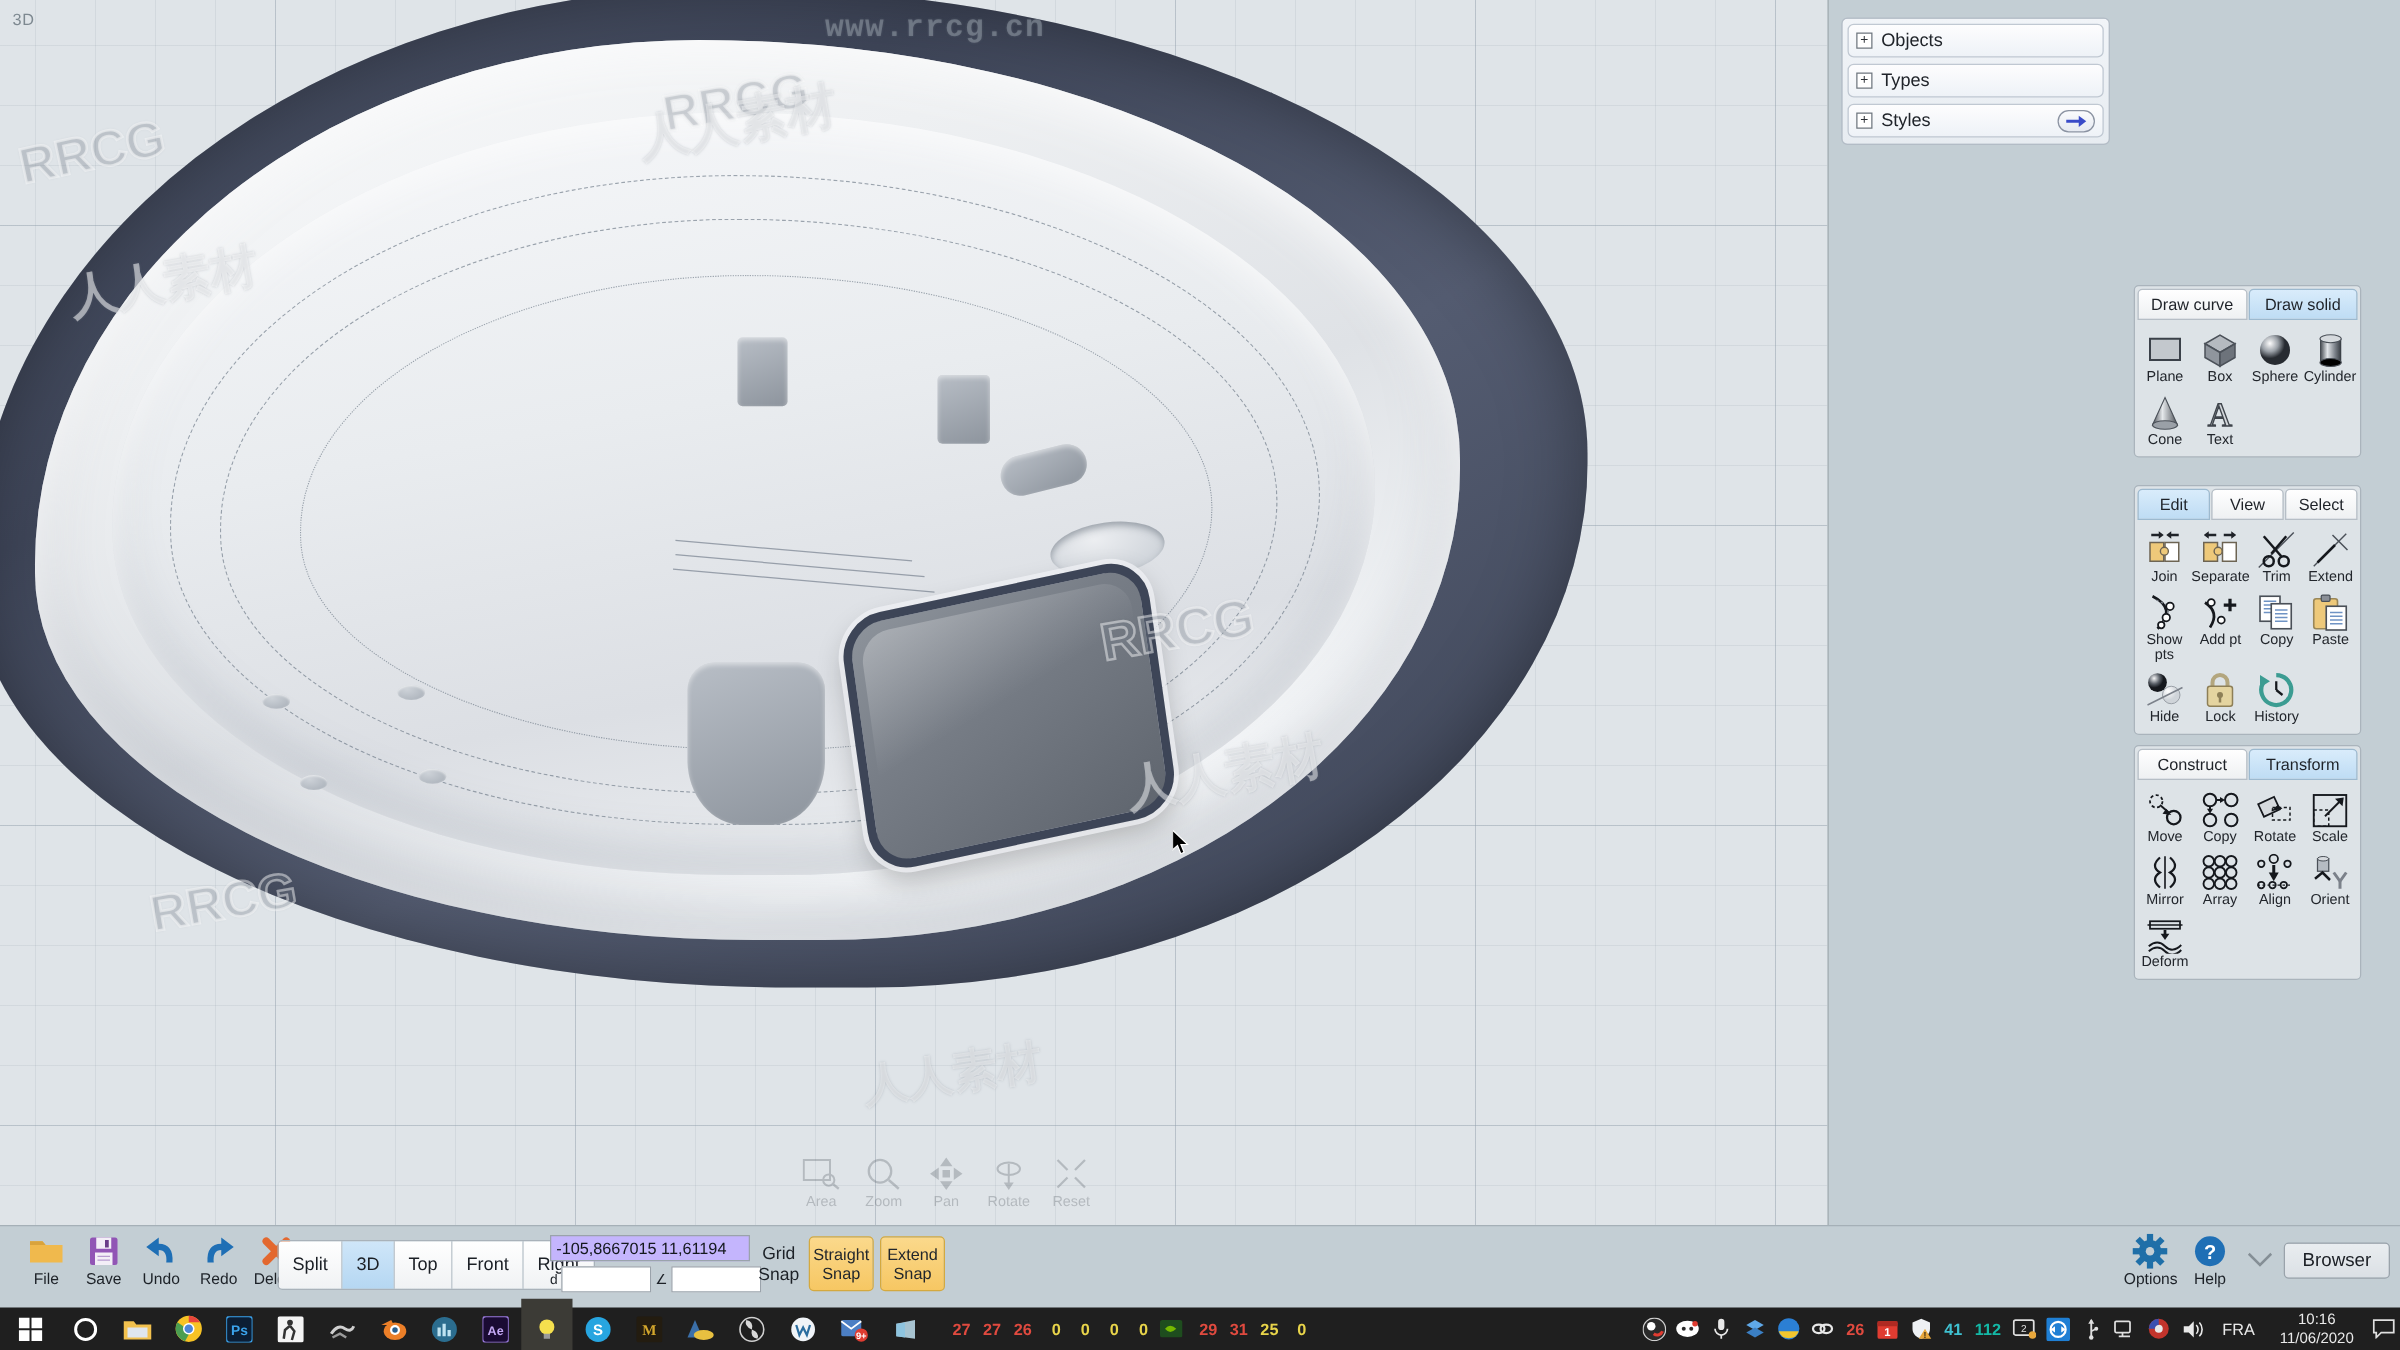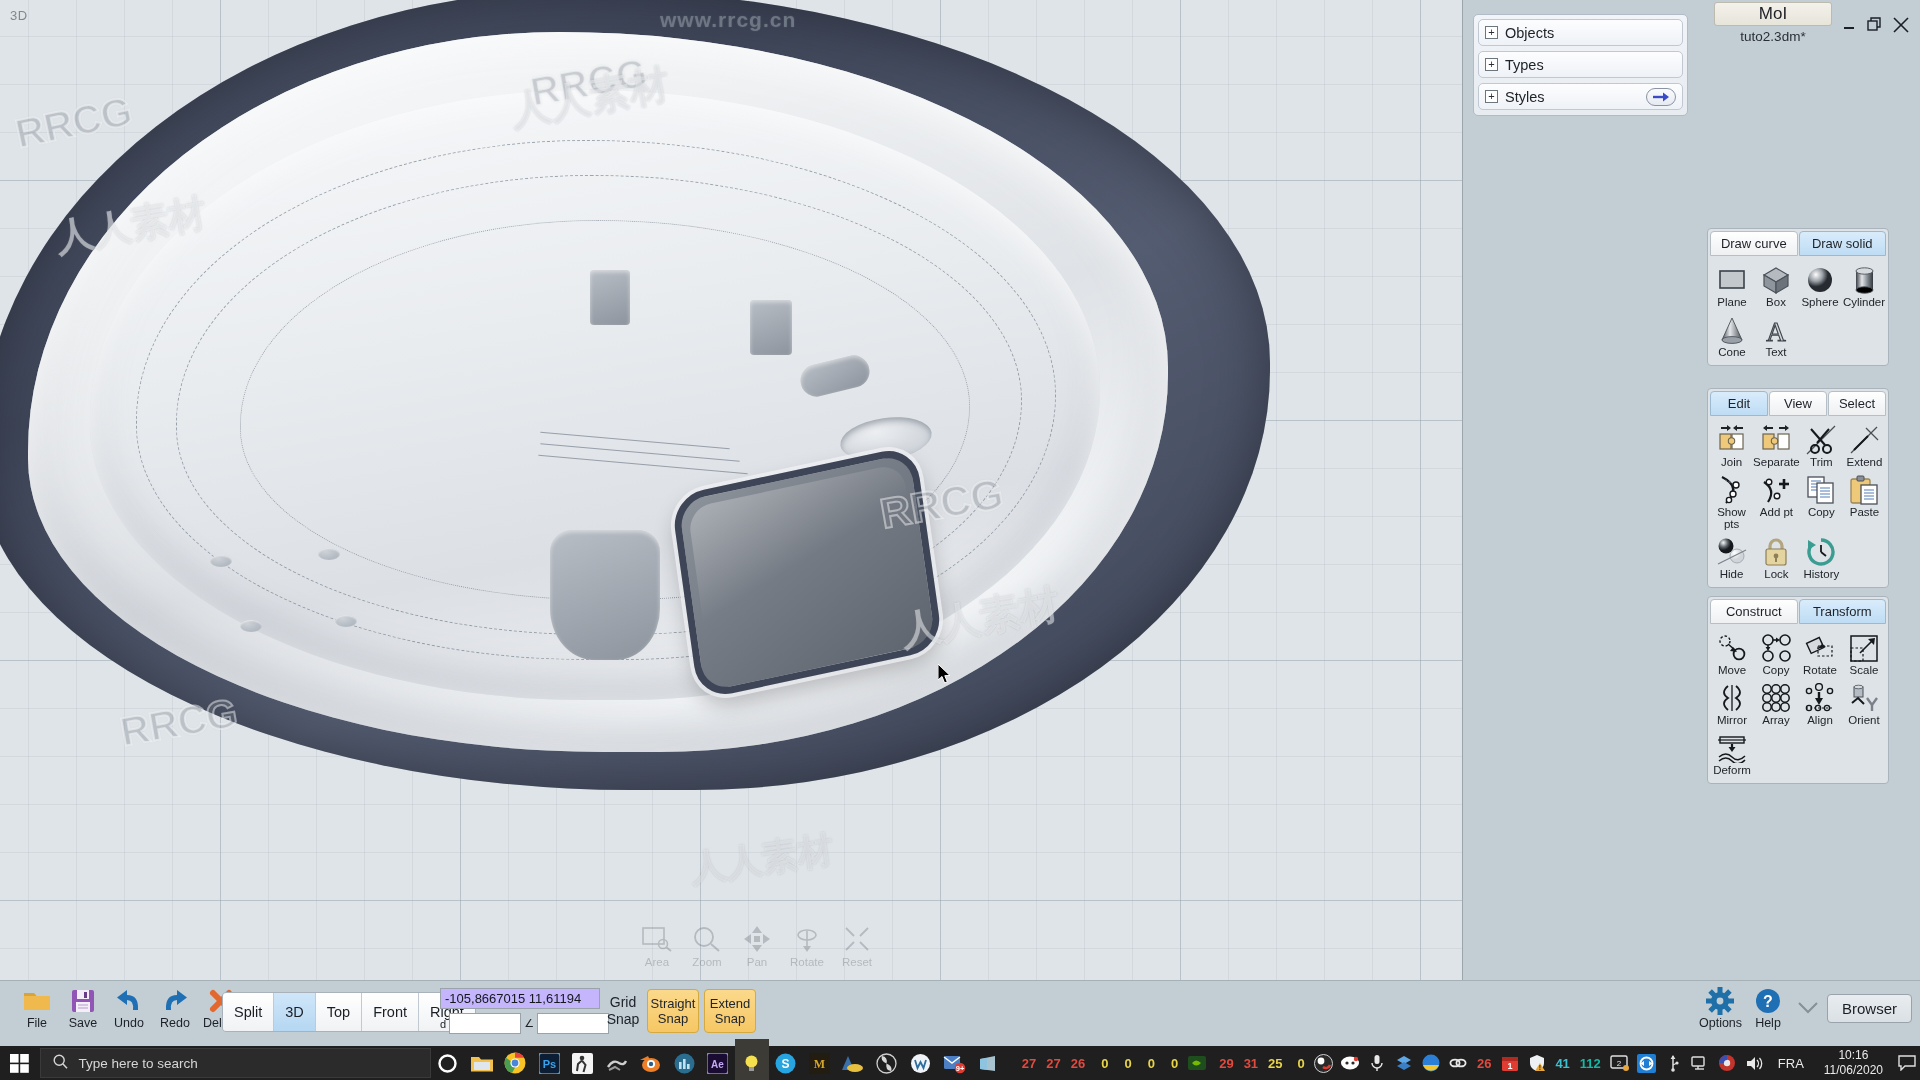--- a/index.html
+++ b/index.html
@@ -94,21 +94,21 @@
     background: radial-gradient(ellipse at 40% 30%, #eceef1, #c6ccd3);
     box-shadow: inset 0 3px 6px rgba(90,100,112,.5);
     transform: rotate(-8deg);
   }
   .wm {
     position:absolute; color: rgba(255,255,255,.42);
     font-weight: bold; pointer-events:none; white-space:nowrap;
     text-shadow: 0 0 2px rgba(120,130,140,.35);
   }
   .wm-o { color: transparent; -webkit-text-stroke: 2px rgba(255,255,255,.45); }
-  .wm-top { font-size:21px; color: rgba(140,150,160,.55); letter-spacing:1px; }
+  .wm-top { font-size:25px; color: rgba(140,150,160,.55); letter-spacing:1px;font-family:Liberation Mono, monospace; }
 
   
   #vp-nav { position:absolute; left:636px; bottom:12px; display:flex; gap:8px; opacity:.32; }
   .vp-nav-btn { width:42px; text-align:center; }
   .vp-nav-btn .glyph { height:34px; display:flex; align-items:center; justify-content:center; }
   .vp-nav-btn .cap { font-size:11.5px; color:#5a6067; }
 
   
   #side {
     position:absolute; left:1464px; top:0; width:456px; height:980px;
@@ -350,45 +350,20 @@
         <span>Styles</span>
         <span class="arrow-pill">
           <svg width="18" height="10" viewBox="0 0 18 10">
               <line x1="1" y1="5" x2="12" y2="5" stroke="#3a4bc8" stroke-width="2.4"></line>
               <polygon points="11,0.5 17,5 11,9.5" fill="#3a4bc8"></polygon>
             </svg>
         </span>
       </div>
     </div>
 
-    <div id="titlebar">
-      <div>
-        <div id="title-btn">MoI</div>
-        <div id="title-file">tuto2.3dm*</div>
-      </div>
-      <div style="display:flex;margin-left:4px;margin-top:10px;">
-        <div class="wbtn">
-          <svg width="16" height="16" viewBox="0 0 16 16">
-              <rect x="3" y="10" width="10" height="2" fill="#1b1f25"></rect>
-            </svg>
-        </div>
-        <div class="wbtn">
-          <svg width="18" height="18" viewBox="0 0 18 18">
-              <rect x="2" y="5" width="9" height="9" fill="none" stroke="#1b1f25" stroke-width="1.4"></rect>
-              <polyline points="5,5 5,2 14,2 14,11 11,11" fill="none" stroke="#1b1f25" stroke-width="1.4"></polyline>
-            </svg>
-        </div>
-        <div class="wbtn">
-          <svg width="18" height="18" viewBox="0 0 18 18">
-              <line x1="2" y1="2" x2="16" y2="16" stroke="#1b1f25" stroke-width="1.6"></line>
-              <line x1="16" y1="2" x2="2" y2="16" stroke="#1b1f25" stroke-width="1.6"></line>
-            </svg>
-        </div>
-      </div>
-    </div>
 
     <div class="tbox" style="left:243px;top:228px;">
       <div class="tabs">
         <div class="tab">Draw curve</div>
         <div class="tab active">Draw solid</div>
       </div>
       <div class="grid4">
         <div class="tool">
           <div class="ic">
               <svg width="30" height="26" viewBox="0 0 30 26">
@@ -897,27 +872,20 @@
     <div id="startbtn">
       <svg width="19" height="19" viewBox="0 0 19 19">
           <g fill="#fff">
             <rect x="0" y="0" width="8.6" height="8.6"></rect>
             <rect x="10.2" y="0" width="8.6" height="8.6"></rect>
             <rect x="0" y="10.2" width="8.6" height="8.6"></rect>
             <rect x="10.2" y="10.2" width="8.6" height="8.6"></rect>
           </g>
         </svg>
     </div>
-    <div id="searchbox">
-      <span><svg width="15" height="15" viewBox="0 0 15 15">
-            <circle cx="6.2" cy="6.2" r="5" fill="none" stroke="#d6d6d6" stroke-width="1.4"></circle>
-            <line x1="10" y1="10" x2="14" y2="14.3" stroke="#d6d6d6" stroke-width="1.5"></line>
-          </svg></span>
-      <span>Type here to search</span>
-    </div>
     <div class="tbicon">
         <svg width="19" height="19" viewBox="0 0 19 19">
           <circle cx="9.5" cy="9.5" r="8" fill="none" stroke="#fff" stroke-width="2.4"></circle>
         </svg>
       </div>
 
     <div class="tbicon running">
         <svg width="24" height="21" viewBox="0 0 24 21">
           <path d="M1 4 h8 l2 2.5 h12 v12 h-22 z" fill="#f2c14e"></path>
           <rect x="4" y="9" width="16" height="8" fill="#dfe6ee"></rect>

